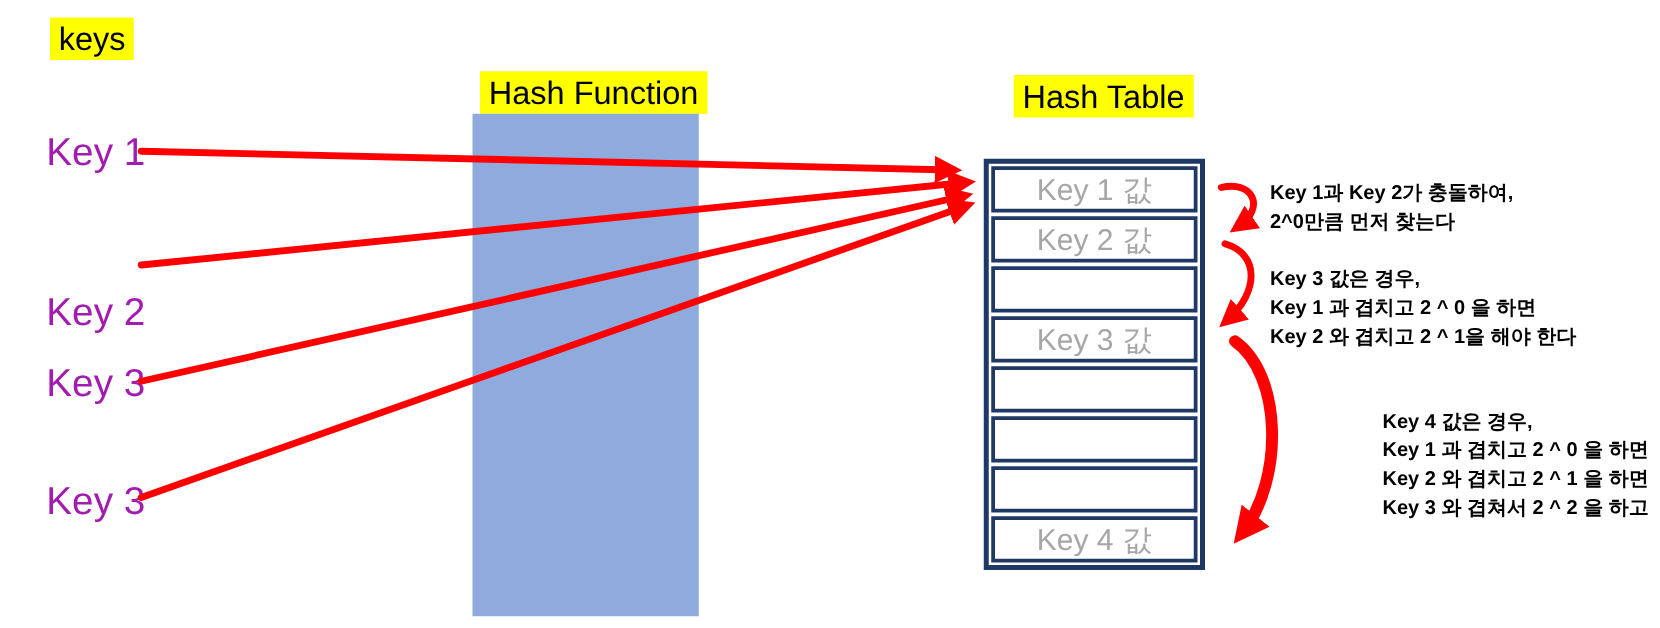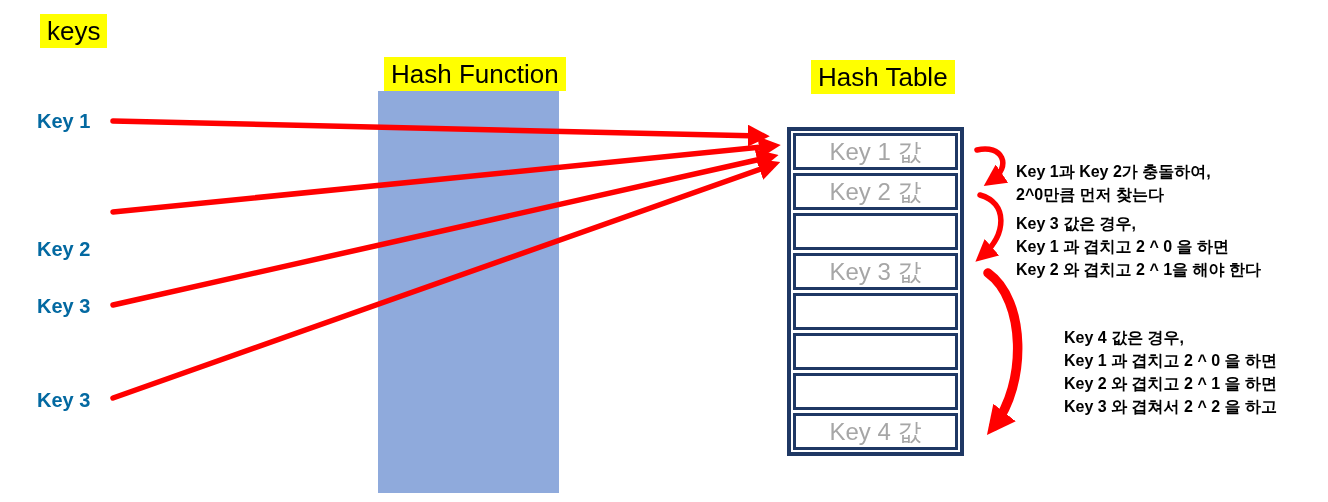--- a/index.html
+++ b/index.html
@@ -17,21 +17,21 @@
     font-size:26px;font-weight:400;line-height:32px;
     padding:1px 7px;white-space:nowrap;
   }
   .h-keys{left:40px;top:14px;}
   .h-func{left:384px;top:13px;margin-top:44px;}
   .h-table{left:811px;top:12px;margin-top:48px;}
 
   
   .key{
     position:absolute;left:37px;
-    font-size:20px;font-weight:700;color:#0369a1;line-height:29px;
+    font-size:31px;font-weight:400;color:#a21caf;line-height:29px;
     white-space:nowrap;
   }
   .key1{top:107px;}
   .key2{top:199px;margin-top:36px;}
   .key3{top:292px;}
   .key4{top:386px;}
 
   
   .hf-rect{
     position:absolute;left:378px;top:91px;width:181px;height:402px;
@@ -48,23 +48,23 @@
     box-sizing:content-box;height:31px;border:3px solid #1F3864;
     background:#ffffff;display:flex;align-items:center;justify-content:center;
     font-size:24px;color:#A6A6A6;white-space:nowrap;overflow:hidden;
   }
 
   
   .ann{
     position:absolute;color:#000;font-size:16px;font-weight:700;
     line-height:23px;white-space:nowrap;
   }
-  .ann1{left:1016px;top:143px;margin-top:17px;}
+  .ann1{left:1016px;top:143px;}
   .ann2{left:1016px;top:212px;}
-  .ann3{left:1064px;top:326px;}
+  .ann3{left:1106px;top:326px;}
 
   
   .overlay{
     position:absolute;left:0;top:0;width:1328px;height:502px;
     pointer-events:none;z-index:10;
   }
 </style>
 </head>
 <body>
 

